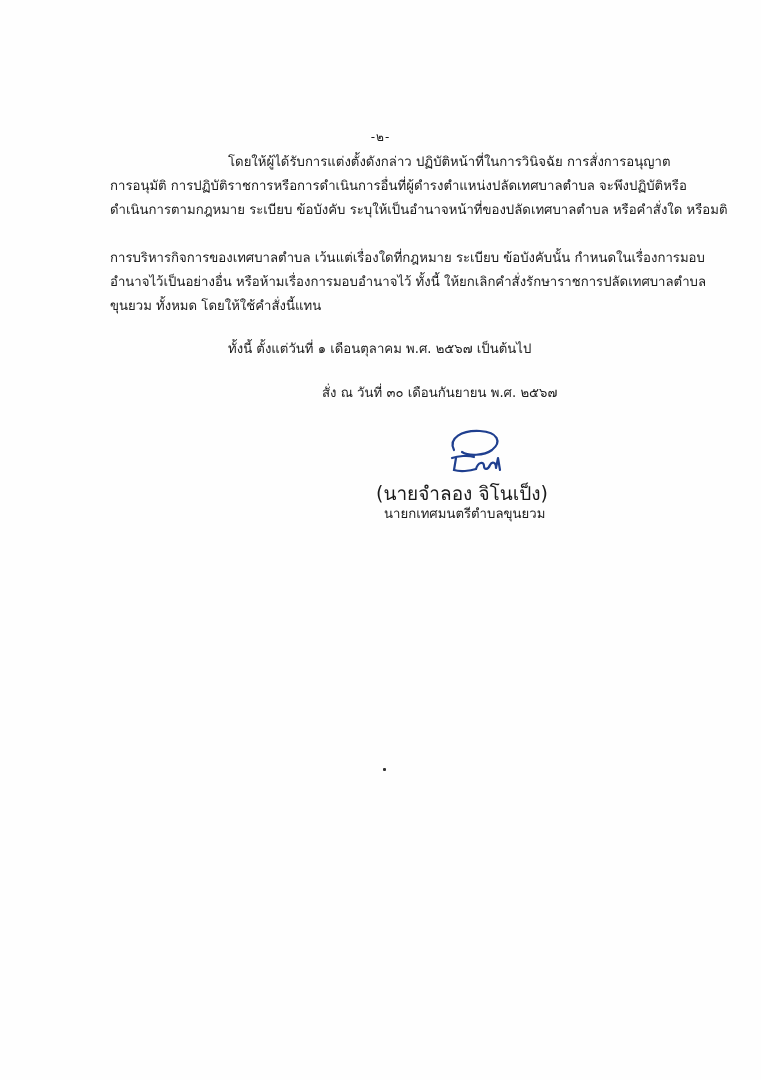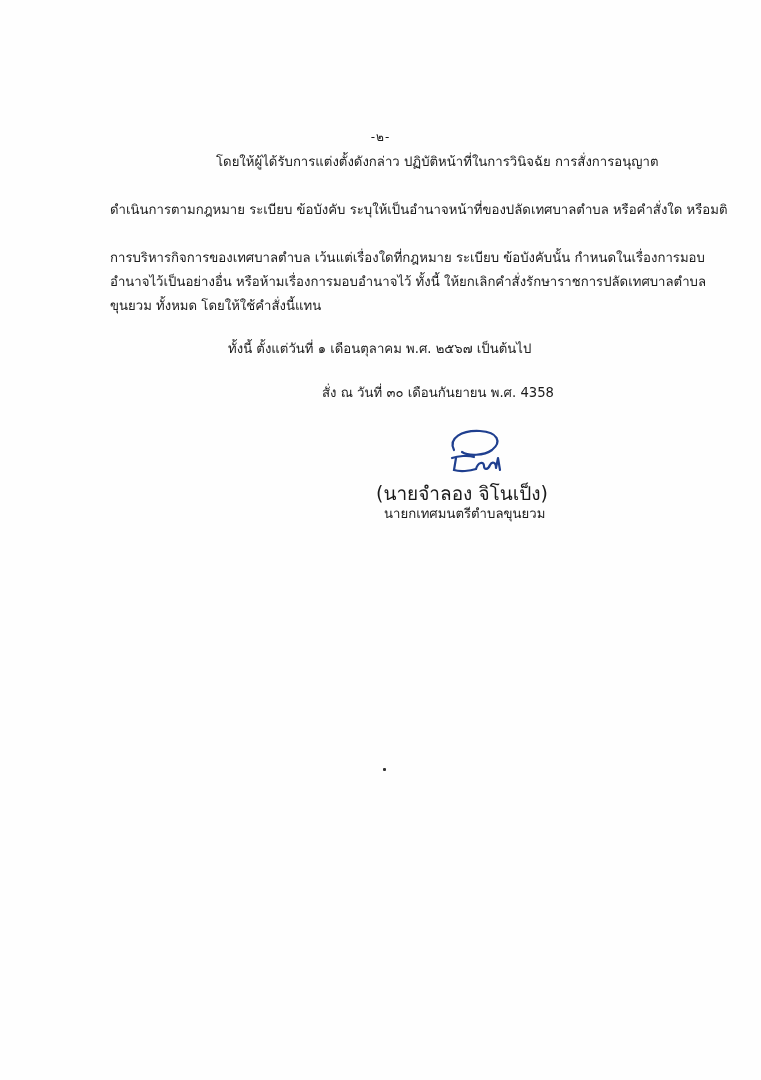--- a/index.html
+++ b/index.html
@@ -31,21 +31,21 @@
       letter-spacing: 1px;
     }
     .body-line {
       position: absolute;
       left: 110px;
       white-space: nowrap;
       font-size: 13.2px;
       line-height: 24px;
       height: 24px;
     }
-    .body-line.indent { left: 216px; text-align: right; }
+    .body-line.indent { left: 228px; text-align: right; }
     .effective {
       position: absolute;
       left: 228px;
       top: 338px;
       font-size: 13.2px;
       white-space: nowrap;
       text-align: right;
     }
     .ordered {
       position: absolute;
@@ -86,28 +86,29 @@
     }
   </style>
 </head>
 <body>
 
 <div class="page">
 
   <div class="page-number">-๒-</div>
 
   <div class="body-line indent" style="top:150px;">โดยให้ผู้ได้รับการแต่งตั้งดังกล่าว ปฏิบัติหน้าที่ในการวินิจฉัย การสั่งการอนุญาต</div>
+  <div class="body-line" style="top:174px;">การอนุมัติ การปฏิบัติราชการหรือการดำเนินการอื่นที่ผู้ดำรงตำแหน่งปลัดเทศบาลตำบล จะพึงปฏิบัติหรือ</div>
   <div class="body-line" style="top:198px;text-align:center;">ดำเนินการตามกฎหมาย ระเบียบ ข้อบังคับ ระบุให้เป็นอำนาจหน้าที่ของปลัดเทศบาลตำบล หรือคำสั่งใด หรือมติ</div>
   <div class="body-line" style="top:246px;">การบริหารกิจการของเทศบาลตำบล เว้นแต่เรื่องใดที่กฎหมาย ระเบียบ ข้อบังคับนั้น กำหนดในเรื่องการมอบ</div>
   <div class="body-line" style="top:270px;">อำนาจไว้เป็นอย่างอื่น หรือห้ามเรื่องการมอบอำนาจไว้ ทั้งนี้ ให้ยกเลิกคำสั่งรักษาราชการปลัดเทศบาลตำบล</div>
   <div class="body-line" style="top:294px;">ขุนยวม ทั้งหมด โดยให้ใช้คำสั่งนี้แทน</div>
 
   <div class="effective">ทั้งนี้ ตั้งแต่วันที่ ๑ เดือนตุลาคม พ.ศ. ๒๕๖๗ เป็นต้นไป</div>
 
-  <div class="ordered">สั่ง ณ วันที่ ๓๐ เดือนกันยายน พ.ศ. 4358</div>
+  <div class="ordered">สั่ง ณ วันที่ ๓๐ เดือนกันยายน พ.ศ. ๒๕๖๗</div>
 
   <svg class="signature" viewBox="0 0 70 48">
     <path d="M14 22 C8 10, 22 2, 40 3 C58 4, 62 14, 52 22 C44 28, 28 28, 22 24" fill="none" stroke="#1f3f8f" stroke-width="2.2" stroke-linecap="round"></path>
     <path d="M12 30 C18 28, 28 27, 34 29" fill="none" stroke="#1f3f8f" stroke-width="2.2" stroke-linecap="round"></path>
     <path d="M16 30 L14 42 C20 44, 30 43, 36 41" fill="none" stroke="#1f3f8f" stroke-width="2.2" stroke-linecap="round"></path>
     <path d="M36 41 C38 34, 44 33, 44 38 C44 42, 48 42, 50 37 C52 33, 56 34, 56 40 L58 30 L60 42" fill="none" stroke="#1f3f8f" stroke-width="2.2" stroke-linecap="round" stroke-linejoin="round"></path>
   </svg>
 
   <div class="signer-name">(นายจำลอง  จิโนเป็ง)</div>
   <div class="signer-title">นายกเทศมนตรีตำบลขุนยวม</div>

